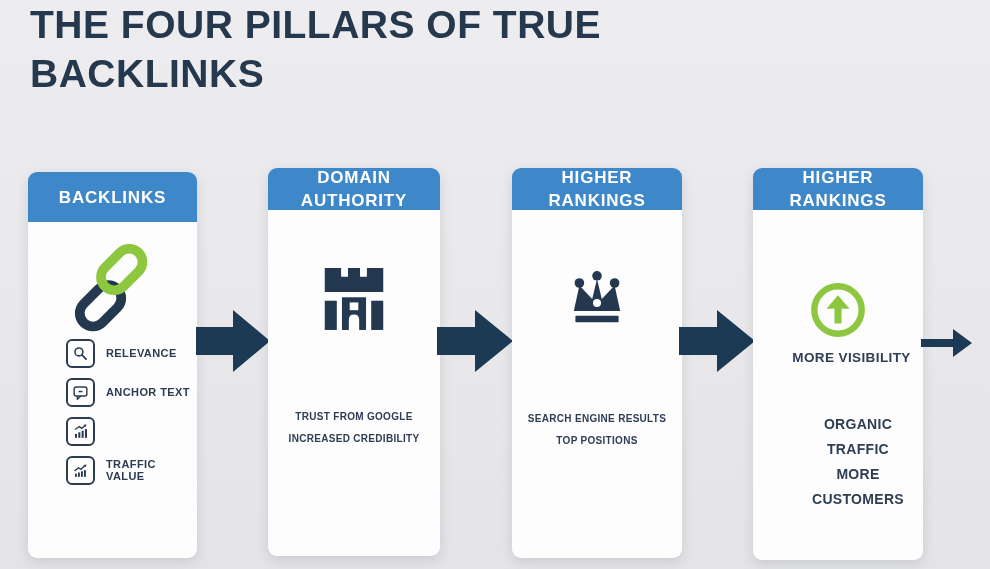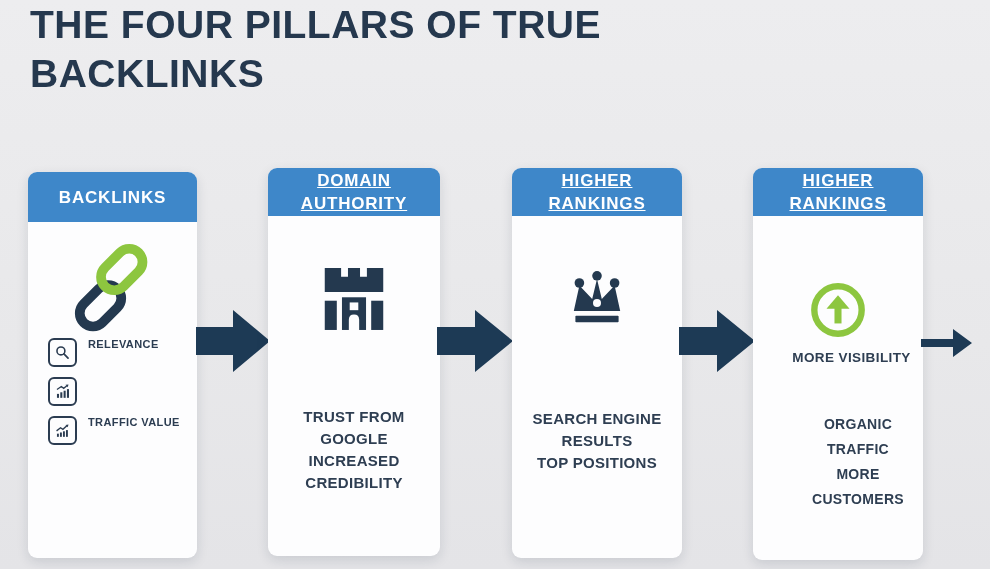--- a/index.html
+++ b/index.html
@@ -24,38 +24,38 @@
   .card4{left:753px;top:168px;width:170px;height:392px;}
   .card-header{
     position:absolute;top:0;left:0;right:0;
     background:#3e87c9;color:#ffffff;font-weight:bold;
     border-radius:9px 9px 0 0;text-align:center;
     font-size:17px;letter-spacing:0.8px;line-height:23px;
     display:flex;align-items:center;justify-content:center;
     padding:0 12px;box-sizing:border-box;
   }
   .h-one{height:50px;}
-  .h-two{height:48px;text-decoration:underline;}
+  .h-two{height:42px;}
   .big-icon{position:absolute;left:50%;transform:translateX(-50%);}
   .chain-pos{top:62px;width:112px;height:106px;}
   .castle-pos{top:88px;width:86px;height:86px;}
   .crown-pos{top:94px;width:80px;height:74px;}
   .circlearrow-pos{top:110px;width:64px;height:64px;}
   .feature-list{position:absolute;left:20px;top:166px;}
-  .feature-row{display:flex;align-items:flex-start;height:30px;margin-bottom:9px;}
+  .feature-row{display:flex;align-items:center;height:30px;margin-bottom:9px;margin-left:18px;}
   .feature-icon{
     width:25px;height:25px;flex:0 0 25px;border:2px solid #2b3c51;border-radius:6px;
     display:flex;align-items:center;justify-content:center;background:#fdfdfe;
   }
   .feature-label{
     margin-left:11px;font-size:11px;font-weight:bold;color:#2b3c51;letter-spacing:0.4px;
   }
   .card-lines{
     position:absolute;left:0;right:0;text-align:center;
-    font-size:15px;font-weight:bold;color:#2e3e52;line-height:22px;letter-spacing:0.3px;
+    font-size:10px;font-weight:bold;color:#2e3e52;line-height:22px;letter-spacing:0.3px;
   }
   .lines2{top:238px;}
   .lines3{top:240px;}
   .lines4{top:244px;font-size:14px;line-height:25px;margin-left:40px;}
   .caption4{
     position:absolute;left:0;right:0;top:182px;text-align:center;
     font-size:13.5px;font-weight:bold;color:#2e3e52;letter-spacing:0.4px;padding-left:27px;
   }
   .flow-arrow{position:absolute;width:76px;height:62px;}
   .fa1{left:196px;top:310px;width:74px;}
@@ -89,20 +89,30 @@
       <span class="feature-icon">
         <svg width="19" height="19" viewBox="0 0 24 24">
           <circle cx="10" cy="10" r="5" fill="none" stroke="#2b3c51" stroke-width="2"></circle>
           <line x1="13.8" y1="13.8" x2="19" y2="19" stroke="#2b3c51" stroke-width="2.2" stroke-linecap="round"></line>
         </svg>
       </span>
       <span class="feature-label">RELEVANCE</span>
     </div>
 
 
+    <div class="feature-row">
+      <span class="feature-icon">
+        <svg width="19" height="19" viewBox="0 0 24 24">
+          <rect x="4" y="5" width="16" height="11.5" rx="2.5" fill="none" stroke="#2b3c51" stroke-width="1.8"></rect>
+          <path d="M8,16.5 L8,20.5 L12.5,16.5" fill="none" stroke="#2b3c51" stroke-width="1.8" stroke-linejoin="round"></path>
+          <line x1="9.5" y1="10.8" x2="14.5" y2="10.8" stroke="#2b3c51" stroke-width="1.8"></line>
+        </svg>
+      </span>
+      <span class="feature-label">ANCHOR TEXT</span>
+    </div>
 
     <div class="feature-row">
       <span class="feature-icon">
         <svg width="19" height="19" viewBox="0 0 24 24">
           <path d="M5,9.5 L10.5,5.8 L13.5,8 L17.5,4.8" fill="none" stroke="#2b3c51" stroke-width="1.6"></path>
           <polygon points="19.6,3.2 15.8,3.6 18.5,6.6" fill="#2b3c51"></polygon>
           <rect x="5" y="15" width="2.6" height="5" fill="#2b3c51"></rect>
           <rect x="9.2" y="13" width="2.6" height="7" fill="#2b3c51"></rect>
           <rect x="13.4" y="11" width="2.6" height="9" fill="#2b3c51"></rect>
           <rect x="17.6" y="9" width="2.6" height="11" fill="#2b3c51"></rect>

